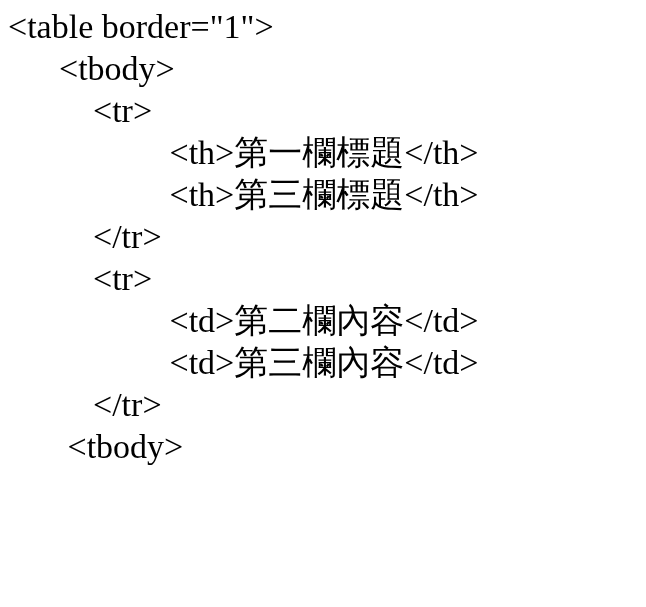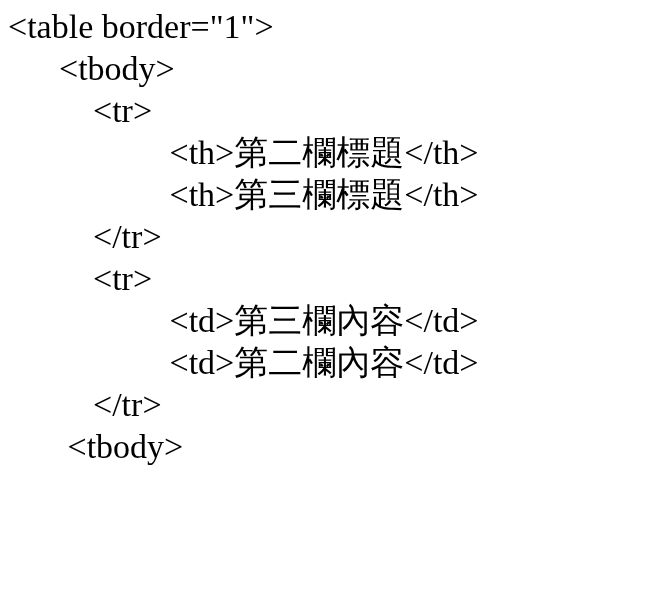--- a/index.html
+++ b/index.html
@@ -29,21 +29,21 @@
       color: #000000;
     }
   </style>
 </head>
 <body>
 
 <div class="code-block">
   <div class="code-line">&lt;table border="1"&gt;</div>
   <div class="code-line">      &lt;tbody&gt;</div>
   <div class="code-line">          &lt;tr&gt;</div>
-  <div class="code-line">                   &lt;th&gt;第二欄標題&lt;/th&gt;</div>
+  <div class="code-line">                   &lt;th&gt;第一欄標題&lt;/th&gt;</div>
   <div class="code-line">                   &lt;th&gt;第三欄標題&lt;/th&gt;</div>
   <div class="code-line">          &lt;/tr&gt;</div>
   <div class="code-line">          &lt;tr&gt;</div>
+  <div class="code-line">                   &lt;td&gt;第二欄內容&lt;/td&gt;</div>
   <div class="code-line">                   &lt;td&gt;第三欄內容&lt;/td&gt;</div>
-  <div class="code-line">                   &lt;td&gt;第二欄內容&lt;/td&gt;</div>
   <div class="code-line">          &lt;/tr&gt;</div>
   <div class="code-line">       &lt;tbody&gt;</div>
 </div>
 
 </body></html>

